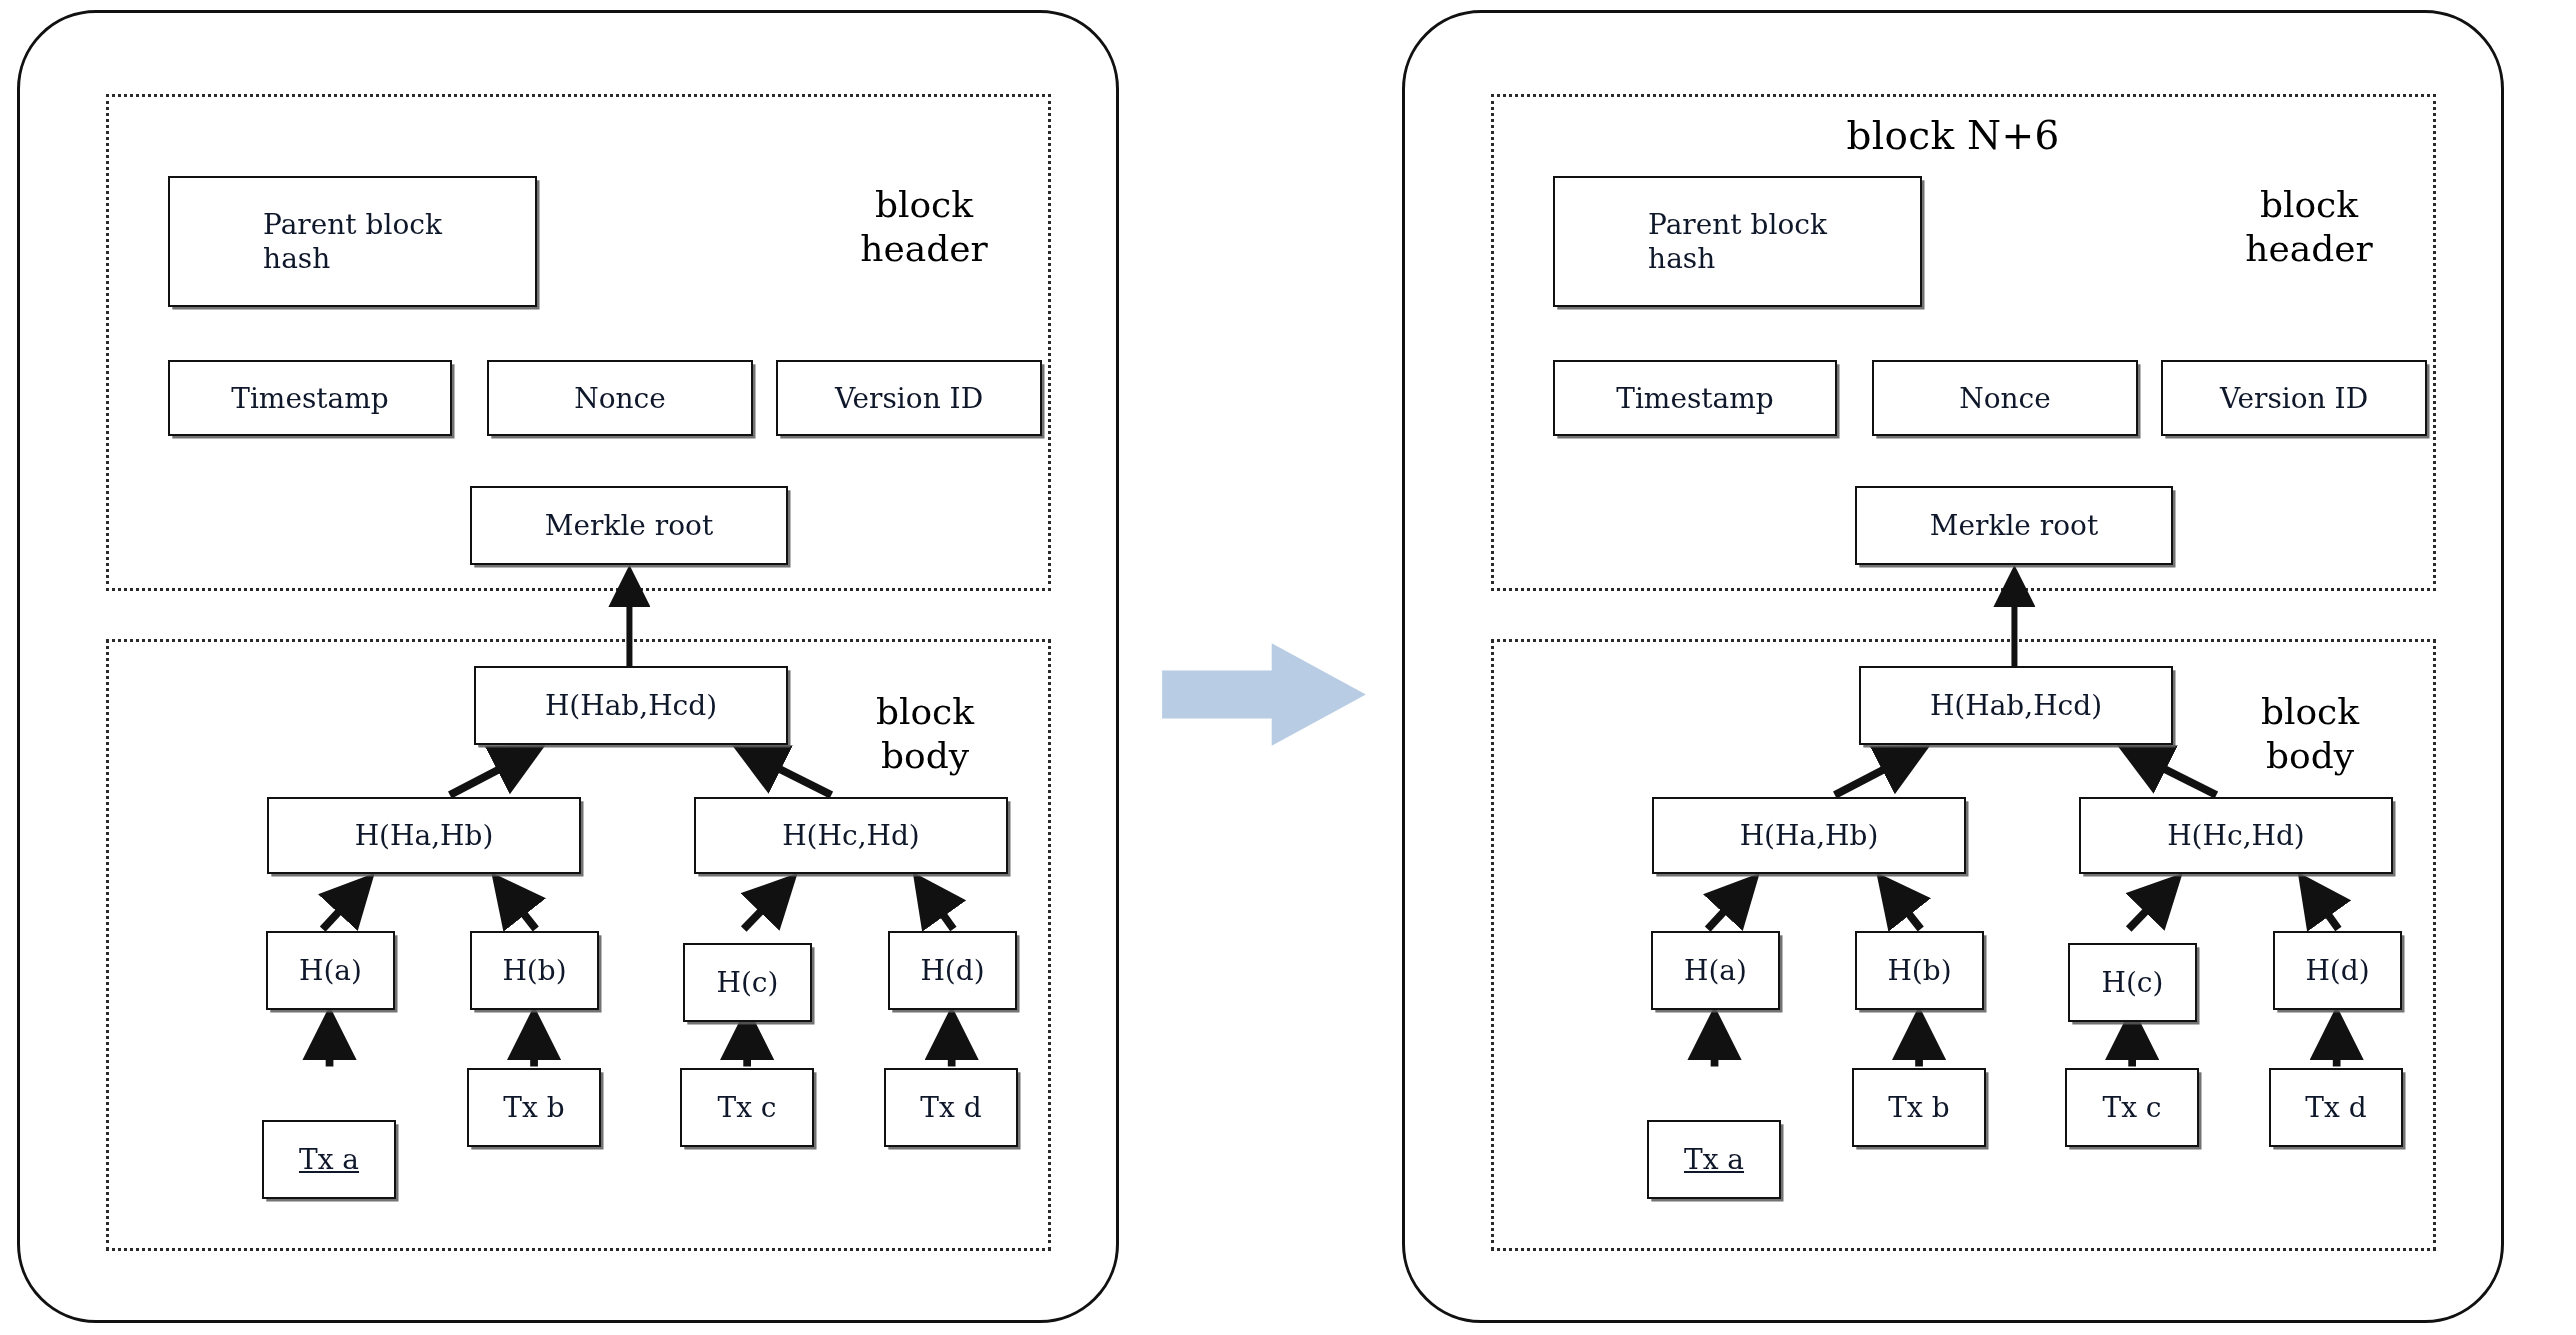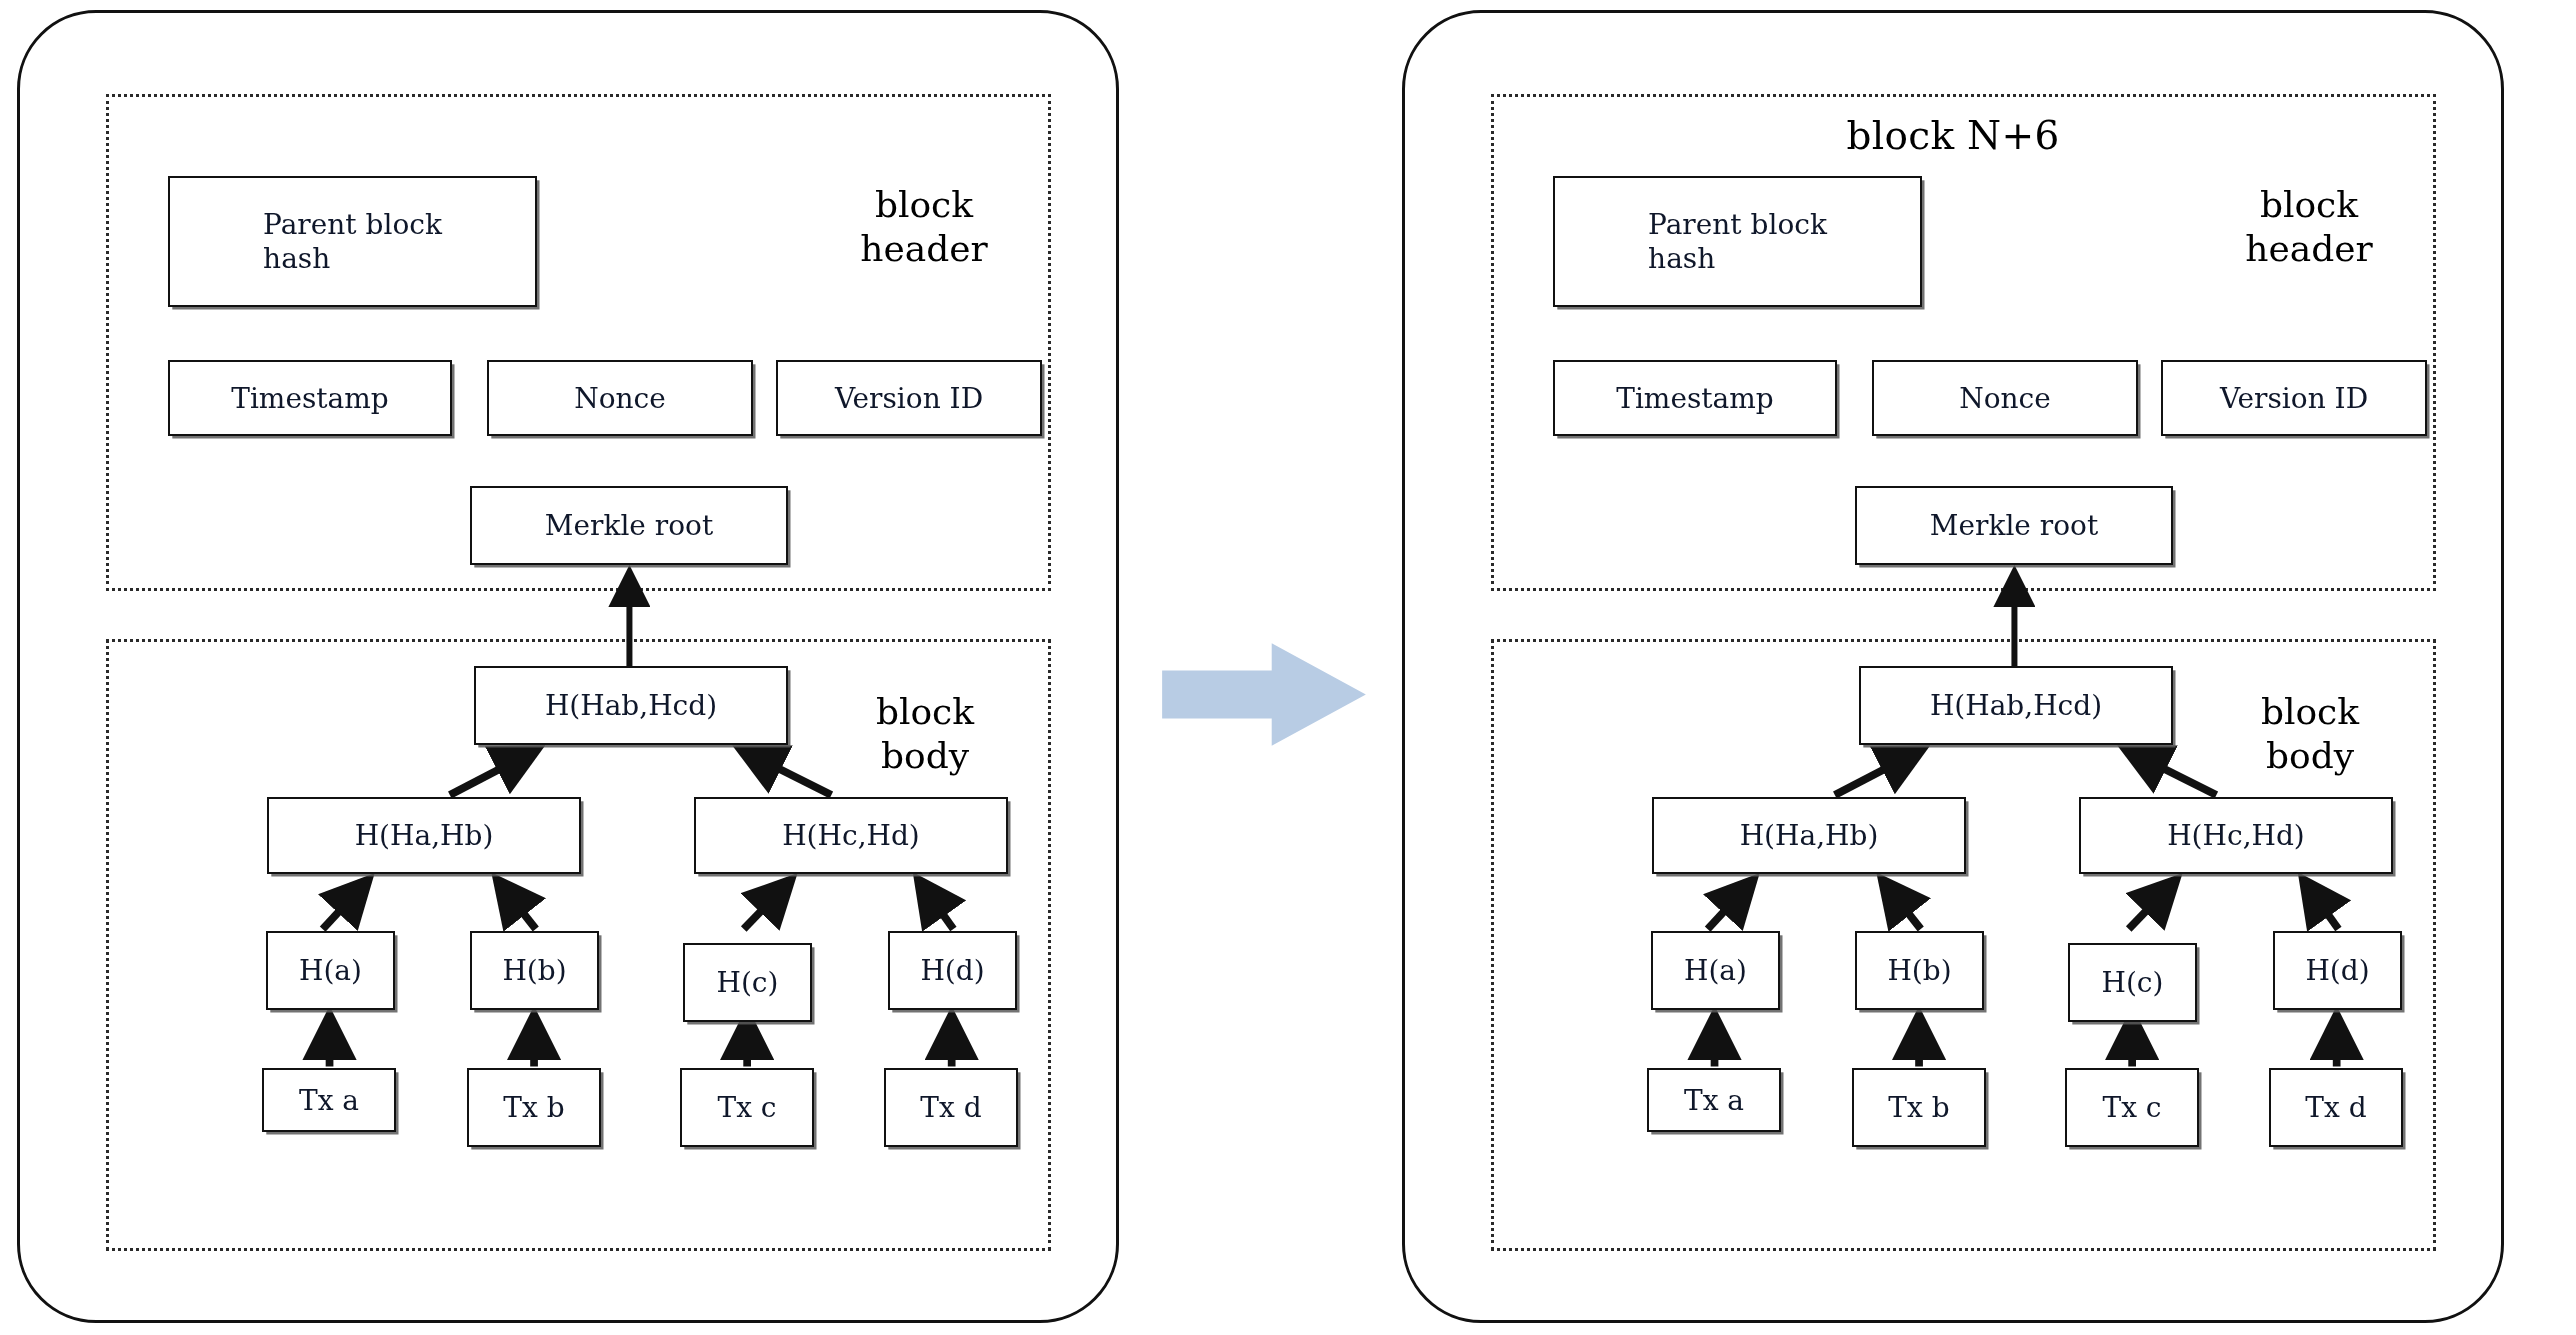--- a/index.html
+++ b/index.html
@@ -112,21 +112,21 @@
   
   .n-hcd  { left: 454px;  top: 653px;  width: 314px; height: 79px; }
   .n-hab  { left: 247px;  top: 784px;  width: 314px; height: 77px; }
   .n-hcd2 { left: 674px;  top: 784px;  width: 314px; height: 77px; }
 
   .n-ha { left: 246px;  top: 918px; width: 129px; height: 79px; }
   .n-hb { left: 450px;  top: 918px; width: 129px; height: 79px; }
   .n-hc { left: 663px;  top: 918px; width: 129px; height: 79px; margin-top: 12px; }
   .n-hd { left: 868px; top: 918px; width: 129px; height: 79px; }
 
-  .n-txa { left: 242px;  top: 1055px; width: 134px; height: 64px; }
+  .n-txa { left: 242px;  top: 1107px; width: 134px; height: 79px; text-decoration: underline; }
   .n-txb { left: 447px;  top: 1055px; width: 134px; height: 79px; }
   .n-txc { left: 660px;  top: 1055px; width: 134px; height: 79px; }
   .n-txd { left: 864px; top: 1055px; width: 134px; height: 79px; }
 
   
   .arrow-layer {
     position: absolute;
     left: 0;
     top: 0;
     width: 1102px;

